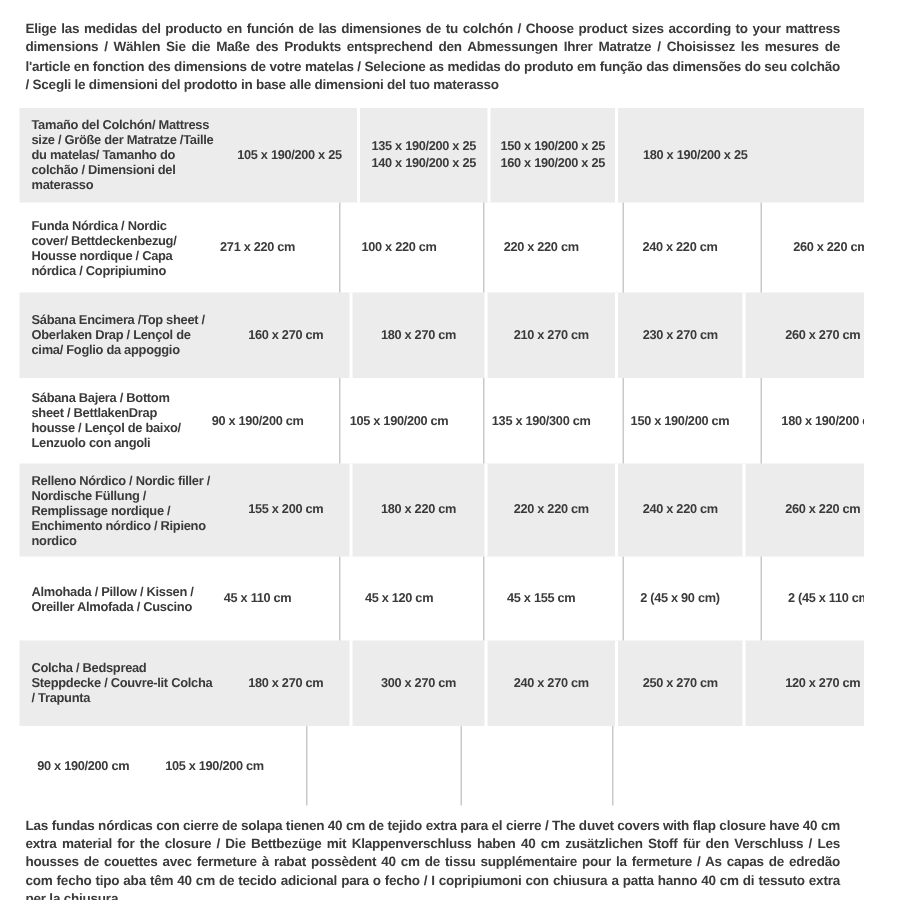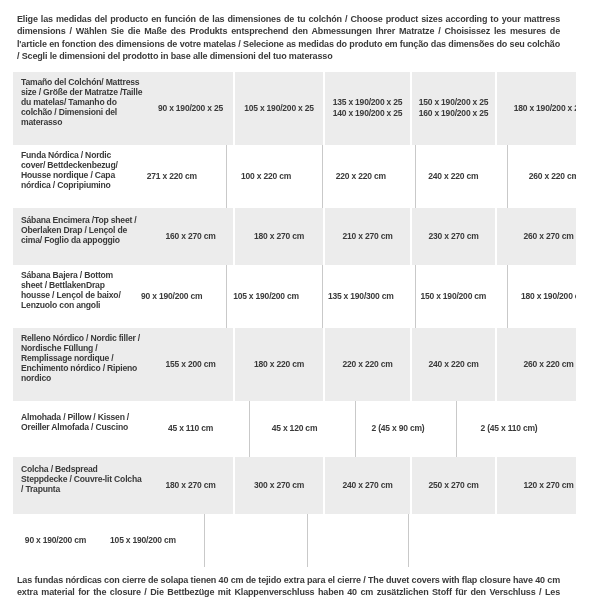--- a/index.html
+++ b/index.html
@@ -36,21 +36,21 @@
   .row:nth-child(5){min-height:62px;}
   .row:nth-child(6){min-height:56px;}
   .row:nth-child(7){min-height:57px;}
   .row:nth-child(8){min-height:53px;}
   .cell{
     box-sizing:border-box;
     display:flex;align-items:center;
   }
   .cell.label{
     width:135px;
-    padding:5px 4px 18px 8px;
+    padding:5px 4px 5px 8px;
     font-size:8.6px;
     line-height:10px;
     letter-spacing:-0.2px;
   }
   .cell.val{
     justify-content:center;
     text-align:center;
     font-size:8.5px;
     line-height:11px;
     letter-spacing:-0.2px;
@@ -66,21 +66,20 @@
   .row.plain  .cell.val:nth-child(n+3){border-left:1px solid var(--divider);margin-left:16px;}
 </style>
 </head>
 <body>
 
 <div class="sheet">
   <p class="para intro">Elige las medidas del producto en función de las dimensiones de tu colchón / Choose product sizes according to your mattress dimensions / Wählen Sie die Maße des Produkts entsprechend den Abmessungen Ihrer Matratze / Choisissez les mesures de l'article en fonction des dimensions de votre matelas / Selecione as medidas do produto em função das dimensões do seu colchão / Scegli le dimensioni del prodotto in base alle dimensioni del tuo materasso</p>
   <div class="table" id="size-table">
   <div class="row shaded">
     <div class="cell label">Tamaño del Colchón/ Mattress size / Größe der Matratze /Taille du matelas/ Tamanho do colchão / Dimensioni del materasso</div>
-    <div class="cell val c1">90 x 190/200 x 25</div>
     <div class="cell val c2">105 x 190/200 x 25</div>
     <div class="cell val c3">135 x 190/200 x 25
 140 x 190/200 x 25</div>
     <div class="cell val c4">150 x 190/200 x 25
 160 x 190/200 x 25</div>
     <div class="cell val c5">180 x 190/200 x 25</div>
   </div>
 
   <div class="row plain">
     <div class="cell label">Funda Nórdica / Nordic cover/ Bettdeckenbezug/ Housse nordique / Capa nórdica / Copripiumino</div>
@@ -115,20 +114,21 @@
     <div class="cell val c2">180 x 220 cm</div>
     <div class="cell val c3">220 x 220 cm</div>
     <div class="cell val c4">240 x 220 cm</div>
     <div class="cell val c5">260 x 220 cm</div>
   </div>
 
   <div class="row plain">
     <div class="cell label">Almohada / Pillow / Kissen / Oreiller Almofada / Cuscino</div>
     <div class="cell val c1">45 x 110 cm</div>
     <div class="cell val c2">45 x 120 cm</div>
+    <div class="cell val c3">45 x 155 cm</div>
     <div class="cell val c4">2 (45 x 90 cm)</div>
     <div class="cell val c5">2 (45 x 110 cm)</div>
   </div>
 
   <div class="row shaded">
     <div class="cell label">Colcha / Bedspread Steppdecke / Couvre-lit Colcha / Trapunta</div>
     <div class="cell val c1">180 x 270 cm</div>
     <div class="cell val c2">300 x 270 cm</div>
     <div class="cell val c3">240 x 270 cm</div>
     <div class="cell val c4">250 x 270 cm</div>

